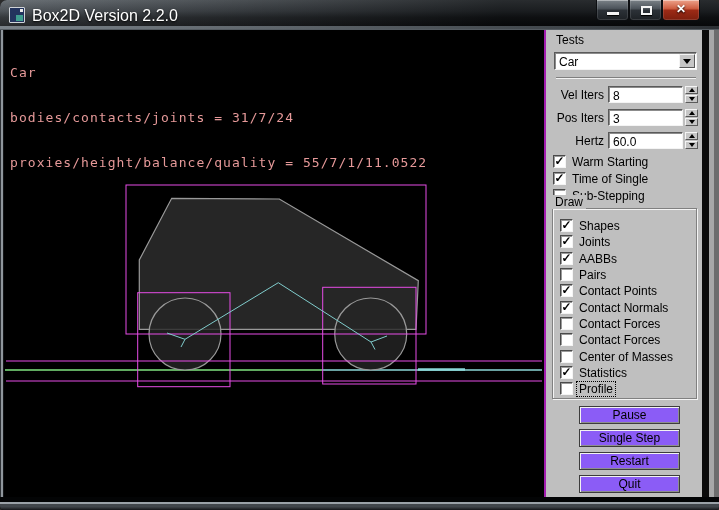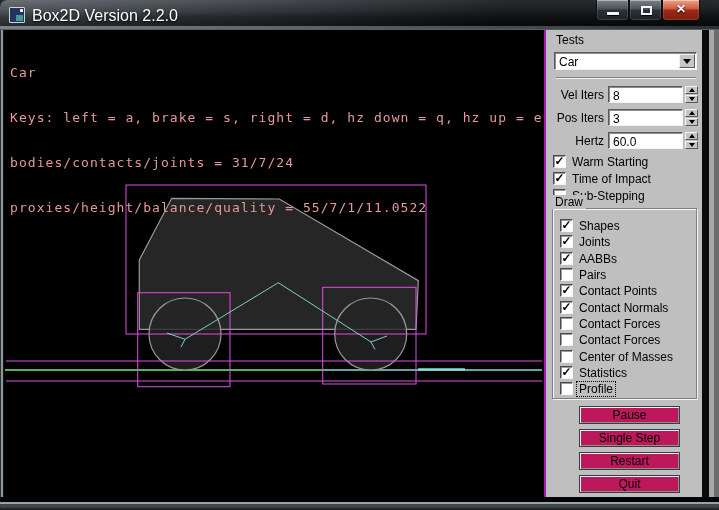--- a/index.html
+++ b/index.html
@@ -86,21 +86,21 @@
   .cb-row{position:absolute;height:15px;white-space:nowrap;}
   .cb{position:absolute;left:0;top:0;width:13px;height:13px;background:#fff;
     border:1px solid;border-color:#4a4a4a #f4f4f4 #f4f4f4 #4a4a4a;
     box-shadow:inset 1px 1px 0 #9a9a9a;
     font-size:12px;font-weight:bold;line-height:11px;text-align:center;color:#000;}
   .cb-label{position:absolute;left:19px;top:0;}
   .cb-label.focus{outline:1px dotted #000;padding:0 2px;left:17px;text-align:right;}
   .groupbox{position:absolute;left:6px;top:178px;width:145px;height:191px;
     border:1px solid #808080;box-shadow:1px 1px 0 #f4f4f4, inset 1px 1px 0 #f4f4f4;}
   .group-title{position:absolute;left:6px;top:165px;background:#BFBFBF;padding:0 3px;}
-  .gbtn{position:absolute;left:33px;width:101px;height:18px;background:#be185d;
+  .gbtn{position:absolute;left:33px;width:101px;height:18px;background:#8b5cf6;
     border:1px solid #3c3c3c;box-shadow:inset 1px 1px 0 #f2f2f2, inset -1px -1px 0 #8e8e8e;
     text-align:center;line-height:16px;}
 </style>
 </head>
 <body>
 
 <div class="window">
 
   <div class="titlebar">
     <div class="app-icon">
@@ -142,21 +142,20 @@
       <rect x="133.7" y="262.7" width="92.3" height="94" fill="none" stroke="#E64DE6"></rect>
       <rect x="318.7" y="257.3" width="93.3" height="96.7" fill="none" stroke="#E64DE6"></rect>
 
       <line x1="274.3" y1="252.7" x2="181" y2="309.3" stroke="#80CCCC"></line>
       <line x1="274.3" y1="252.7" x2="367" y2="312" stroke="#80CCCC"></line>
       <polyline points="163,303 181,309.3 177,317" fill="none" stroke="#80CCCC"></polyline>
       <polyline points="383,306 367,312 371,319.5" fill="none" stroke="#80CCCC"></polyline>
     </svg>
     <div class="hud">
       <div>Car</div>
-      <div>Keys: left = a, brake = s, right = d, hz down = q, hz up = e</div>
       <div>bodies/contacts/joints = 31/7/24</div>
       <div>proxies/height/balance/quality = 55/7/1/11.0522</div>
     </div>
   </div>
 
   <div class="panel">
 
     <span class="plabel" style="left:10px;top:3px">Tests</span>
 
     <div class="combo">
@@ -204,21 +203,21 @@
           </div>
       </div>
     </div>
 
     <div class="cb-row" style="left:7px;top:125px">
       <span class="cb checked">✓</span>
       <span class="cb-label">Warm Starting</span>
     </div>
     <div class="cb-row" style="left:7px;top:142px">
       <span class="cb checked">✓</span>
-      <span class="cb-label">Time of Impact</span>
+      <span class="cb-label">Time of Single</span>
     </div>
     <div class="cb-row" style="left:7px;top:159px">
       <span class="cb"></span>
       <span class="cb-label">Sub-Stepping</span>
     </div>
 
     <div class="groupbox"></div>
     <span class="plabel group-title">Draw</span>
 
     <div class="cb-row" style="left:14px;top:189px">

